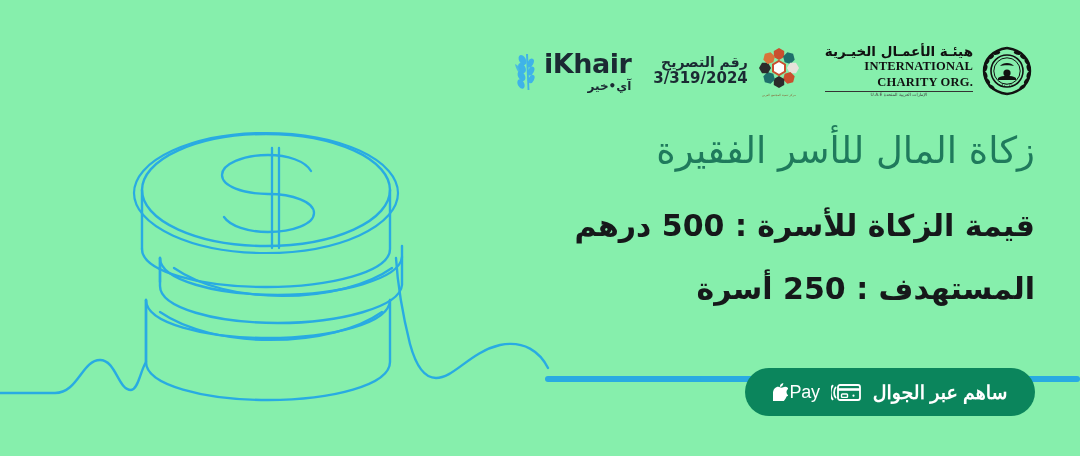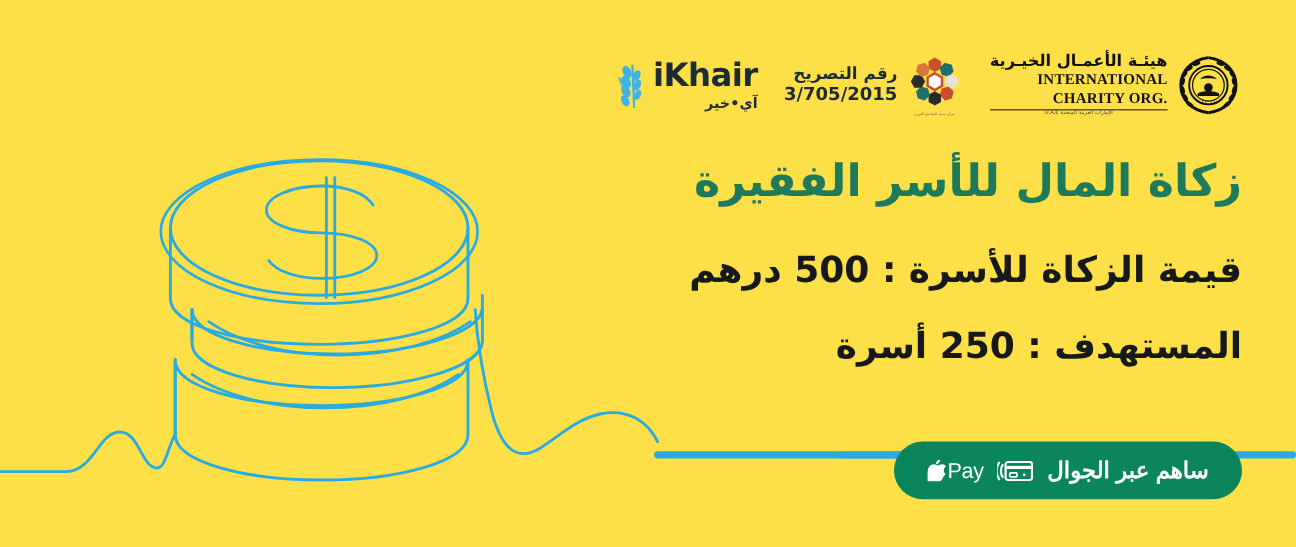--- a/index.html
+++ b/index.html
@@ -9,21 +9,21 @@
   }
   body {
     font-family: "DejaVu Sans", "Liberation Sans", sans-serif;
     background: #ffffff;
   }
 
   .banner {
     position: relative;
     width: 1080px;
     height: 456px;
-    background: #fde047;
+    background: #86efac;
     overflow: hidden;
   }
 
   
   .illustration {
     position: absolute;
     left: 0;
     top: 0;
     width: 760px;
     height: 456px;
@@ -153,21 +153,21 @@
   .copy {
     position: absolute;
     right: 45px;
     top: 128px;
     width: 560px;
     text-align: right;
     direction: rtl;
   }
   .headline {
     font-size: 37px;
-    font-weight: bold;
+    font-weight: normal;
     color: #1f7a5c;
     line-height: 1.25;
     margin: 0;
     letter-spacing: -0.2px;
   }
   .subline {
     font-size: 30px;
     font-weight: bold;
     color: #16181a;
     margin: 0;
@@ -287,21 +287,21 @@
       </svg>
       <div class="ikhair-words">
         <span class="ikhair-en">iKhair</span>
         <span class="ikhair-ar">آي•خير</span>
       </div>
     </div>
 
     <div class="permit-logo">
       <div class="permit-text">
         <span class="permit-line1">رقم التصريح</span>
-        <span class="permit-line2">3/705/2015</span>
+        <span class="permit-line2">3/319/2024</span>
       </div>
       <div class="rosette-wrap">
         <svg width="48" height="48" viewBox="0 0 48 48">
           <g stroke-width="0">
             <g transform="translate(24,24)">
               <g transform="rotate(0)  translate(0,-14)">
                   <path d="M0,-6 5.2,-3 5.2,3 0,6 -5.2,3 -5.2,-3Z" fill="#c94f2e"></path>
                 </g>
               <g transform="rotate(45) translate(0,-14)">
                   <path d="M0,-6 5.2,-3 5.2,3 0,6 -5.2,3 -5.2,-3Z" fill="#1e6f6b"></path>

